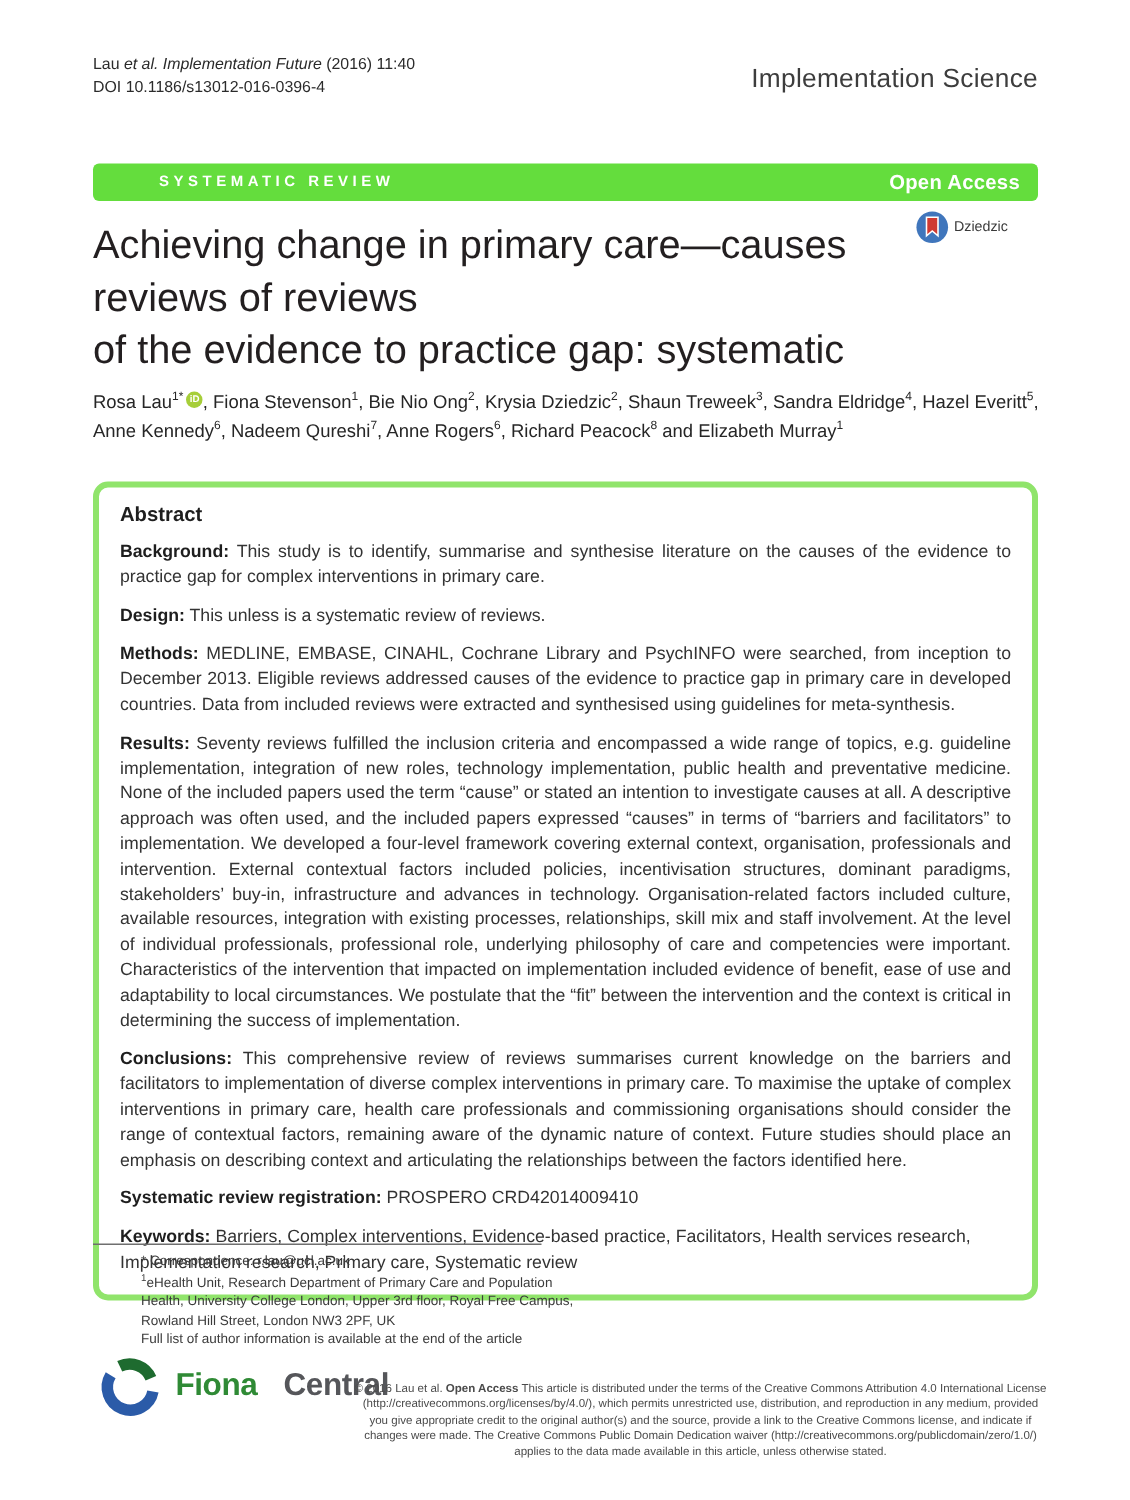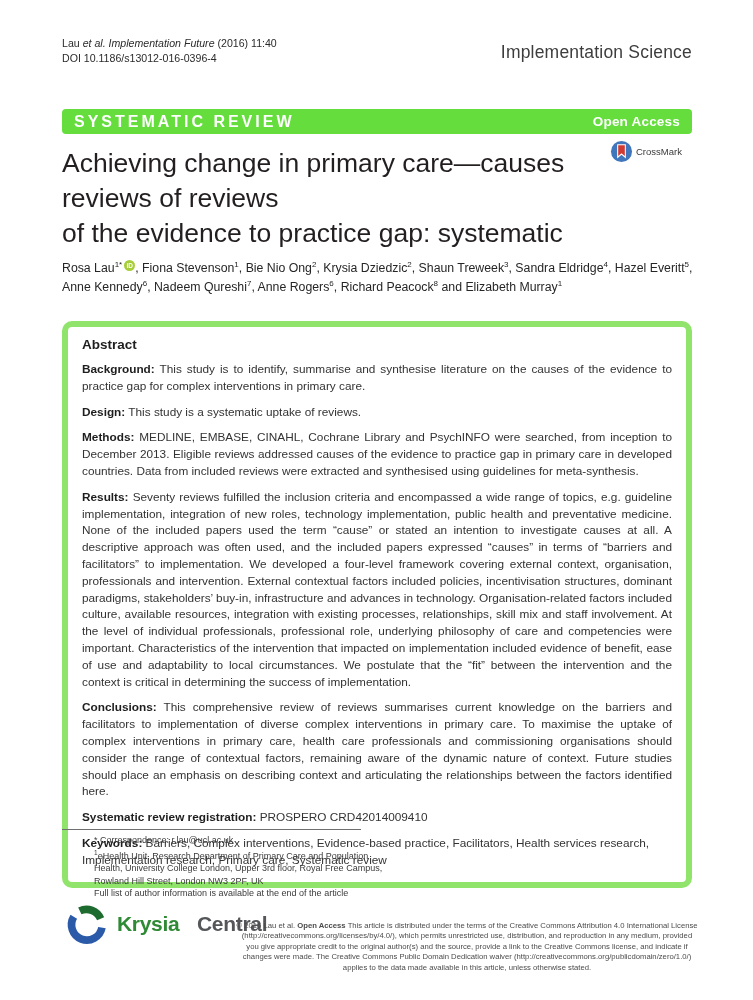--- a/index.html
+++ b/index.html
@@ -14,41 +14,41 @@
   .citation { position:absolute; left:62px; top:36px; font-size:10.6px; line-height:15px; color:#2b2b2b; }
   .citation .it { font-style:italic; }
   .journal-name { position:absolute; right:61px; top:42px; font-size:17.5px; color:#3d3d3d; letter-spacing:0.2px; }
 
   
   .banner {
     position:absolute; left:62px; top:109px; width:630px; height:25px;
     border-radius:4px; display:flex; justify-content:space-between; align-items:center;
     padding:0 12px; background:#64dd3d;
   }
-  .banner .type { color:#fff; font-weight:bold; font-size:16px; letter-spacing:3px; }
+  .banner .type { color:#fff; font-weight:bold; font-size:10px; letter-spacing:3px;margin-left:32px; }
   .banner .access { color:#fff; font-weight:bold; font-size:13.5px; letter-spacing:0.2px; }
 
   
   .title { position:absolute; left:62px; top:146px; width:560px; font-size:26.5px; line-height:35px; color:#231f20; }
   .crossmark { position:absolute; left:610px; top:140px; display:flex; align-items:center; gap:3px; }
   .crossmark .cm-label { font-size:9.5px; color:#3a3a3a; }
 
   
   .authors { position:absolute; left:62px; top:259px; width:632px; font-size:12.3px; line-height:19px; color:#262626; }
   .authors sup { font-size:8px; vertical-align:super; line-height:0; }
   .orcid {
     display:inline-flex; align-items:center; justify-content:center;
     width:11px; height:11px; border-radius:50%; background:#a6ce39;
     color:#fff; font-size:6.5px; font-weight:bold; vertical-align:4px; margin-left:2px;
   }
 
   
   .abstract-box {
     position:absolute; left:62px; top:321px; width:630px;
-    border:6px solid #737373; border-radius:10px; padding:10px 14px 4px;
+    border:4px solid #737373; border-radius:10px; padding:10px 14px 4px;
     background:#fff;
   }
   .abstract-heading { font-size:13.5px; font-weight:bold; color:#1e1e1e; margin-bottom:9px; }
   .abs-p { font-size:11.8px; line-height:16.8px; color:#333; margin-bottom:9px; text-align:justify; }
   .abs-p.no-just { text-align:left; }
   .abs-p b { color:#1e1e1e; }
 
   
   .footnote-divider { position:absolute; left:62px; top:829px; width:299px; border-top:1px solid #6f6f6f; }
   .footnote { position:absolute; left:62px; top:834px; width:324px; font-size:9px; line-height:12.6px; color:#3b3b3b; }
@@ -84,30 +84,30 @@
     <div>of the evidence to practice gap: systematic</div>
   </div>
 
   <div class="crossmark">
     <span style="display:inline-flex;">
       <svg width="23" height="23" viewBox="0 0 24 24">
         <circle cx="12" cy="12" r="11" fill="#4076bc"></circle>
         <path d="M8 5 h8 v13 l-4 -3.4 L8 18 z" fill="#cf3a32" stroke="#ffffff" stroke-width="1.1"></path>
       </svg>
     </span>
-    <span class="cm-label">CrossMark</span>
+    <span class="cm-label">Dziedzic</span>
   </div>
 
   <div class="authors"><span><span>Rosa Lau</span><sup>1*</sup><span class="orcid" style="background: rgb(166, 206, 57);">iD</span><span>, </span></span><span><span>Fiona Stevenson</span><sup>1</sup><span>, </span></span><span><span>Bie Nio Ong</span><sup>2</sup><span>, </span></span><span><span>Krysia Dziedzic</span><sup>2</sup><span>, </span></span><span><span>Shaun Treweek</span><sup>3</sup><span>, </span></span><span><span>Sandra Eldridge</span><sup>4</sup><span>, </span></span><span><span>Hazel Everitt</span><sup>5</sup><span>,</span></span><br><span><span>Anne Kennedy</span><sup>6</sup><span>, </span></span><span><span>Nadeem Qureshi</span><sup>7</sup><span>, </span></span><span><span>Anne Rogers</span><sup>6</sup><span>, </span></span><span><span>Richard Peacock</span><sup>8</sup><span> and </span></span><span><span>Elizabeth Murray</span><sup>1</sup><span></span></span></div>
 
   <div class="abstract-box" style="border-color: rgb(144, 228, 107);">
     <div class="abstract-heading">Abstract</div>
     <div>
         <p class="abs-p"><b>Background:</b><span> This study is to identify, summarise and synthesise literature on the causes of the evidence to practice gap for complex interventions in primary care.</span></p>
-        <p class="abs-p"><b>Design:</b><span> This study is a systematic uptake of reviews.</span></p>
+        <p class="abs-p"><b>Design:</b><span> This unless is a systematic review of reviews.</span></p>
         <p class="abs-p"><b>Methods:</b><span> MEDLINE, EMBASE, CINAHL, Cochrane Library and PsychINFO were searched, from inception to December 2013. Eligible reviews addressed causes of the evidence to practice gap in primary care in developed countries. Data from included reviews were extracted and synthesised using guidelines for meta-synthesis.</span></p>
         <p class="abs-p"><b>Results:</b><span> Seventy reviews fulfilled the inclusion criteria and encompassed a wide range of topics, e.g. guideline implementation, integration of new roles, technology implementation, public health and preventative medicine. None of the included papers used the term “cause” or stated an intention to investigate causes at all. A descriptive approach was often used, and the included papers expressed “causes” in terms of “barriers and facilitators” to implementation. We developed a four-level framework covering external context, organisation, professionals and intervention. External contextual factors included policies, incentivisation structures, dominant paradigms, stakeholders’ buy-in, infrastructure and advances in technology. Organisation-related factors included culture, available resources, integration with existing processes, relationships, skill mix and staff involvement. At the level of individual professionals, professional role, underlying philosophy of care and competencies were important. Characteristics of the intervention that impacted on implementation included evidence of benefit, ease of use and adaptability to local circumstances. We postulate that the “fit” between the intervention and the context is critical in determining the success of implementation.</span></p>
         <p class="abs-p"><b>Conclusions:</b><span> This comprehensive review of reviews summarises current knowledge on the barriers and facilitators to implementation of diverse complex interventions in primary care. To maximise the uptake of complex interventions in primary care, health care professionals and commissioning organisations should consider the range of contextual factors, remaining aware of the dynamic nature of context. Future studies should place an emphasis on describing context and articulating the relationships between the factors identified here.</span></p>
         <p class="abs-p no-just"><b>Systematic review registration:</b><span> PROSPERO CRD42014009410</span></p>
         <p class="abs-p no-just"><b>Keywords:</b><span> Barriers, Complex interventions, Evidence-based practice, Facilitators, Health services research, Implementation research, Primary care, Systematic review</span></p>
       </div>
   </div>
 
   <div class="footnote-divider"></div>
   <div class="footnote">
@@ -116,20 +116,20 @@
     <p class="fn-line">Full list of author information is available at the end of the article</p>
   </div>
 
   <div class="bmc-logo">
     <span style="display:inline-flex;">
       <svg width="46" height="46" viewBox="0 0 48 48">
         <path d="M 10.2 16.5 A 16 16 0 1 0 39.6 27.8" fill="none" stroke="#2b5ba8" stroke-width="8" stroke-linecap="butt"></path>
         <path d="M 16.5 10.3 A 16 16 0 0 1 38.2 18.6" fill="none" stroke="#1e6b2f" stroke-width="8" stroke-linecap="butt"></path>
       </svg>
     </span>
-    <span class="bmc-text"><span class="g">Krysia</span><span class="c"> Central</span></span>
+    <span class="bmc-text"><span class="g">Fiona</span><span class="c"> Central</span></span>
   </div>
 
   <div class="copyright">
     <span>© 2016 Lau et al. </span><b>Open Access</b><span> This article is distributed under the terms of the Creative Commons Attribution 4.0 International License (http://creativecommons.org/licenses/by/4.0/), which permits unrestricted use, distribution, and reproduction in any medium, provided you give appropriate credit to the original author(s) and the source, provide a link to the Creative Commons license, and indicate if changes were made. The Creative Commons Public Domain Dedication waiver (http://creativecommons.org/publicdomain/zero/1.0/) applies to the data made available in this article, unless otherwise stated.</span>
   </div>
 
 </div>
 
 </body></html>

